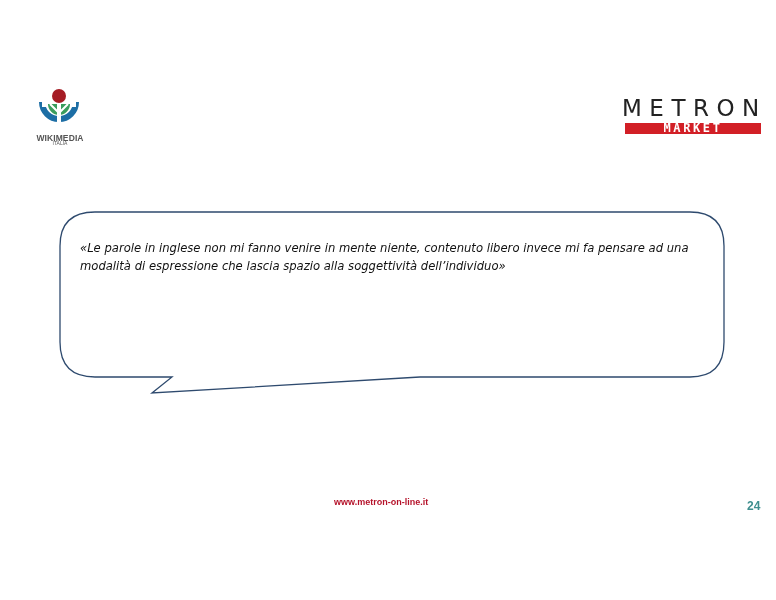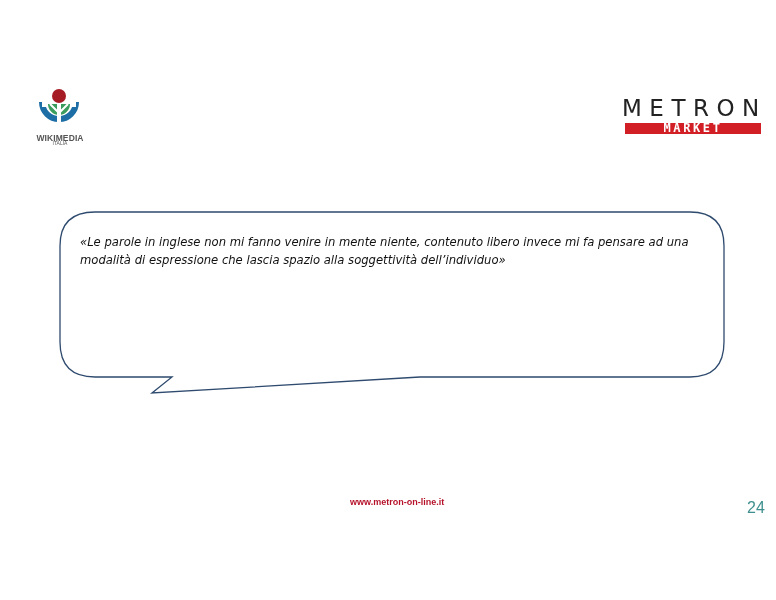--- a/index.html
+++ b/index.html
@@ -6,23 +6,23 @@
   body { width: 776px; height: 600px; position: relative; overflow: hidden; font-family: "DejaVu Sans", sans-serif; }
   .logo-wm { position: absolute; left: 30px; top: 88px; width: 58px; height: 62px; }
   .logo-wm svg { position: absolute; left: 6px; top: 0; }
   .wm-text { position: absolute; left: 0; top: 45px; width: 60px; text-align: center; font-family: "Liberation Sans", sans-serif; font-weight: bold; font-size: 8.5px; color: #555; letter-spacing: 0.1px; }
   .wm-sub { position: absolute; left: 0; top: 52px; width: 60px; text-align: center; font-family: "Liberation Sans", sans-serif; font-size: 5px; color: #555; }
   .logo-metron { position: absolute; left: 622px; top: 96px; width: 132px; height: 44px; }
   .metron-word { position: absolute; left: 0; top: 0; width: 130px; font-family: "DejaVu Sans", sans-serif; font-size: 23px; letter-spacing: 7.5px; color: #222; line-height: 24px; }
   .metron-bar { position: absolute; left: 3px; top: 27px; width: 136px; height: 11px; background: #d21f26; color: #fff; font-family: "DejaVu Sans Mono", monospace; font-size: 12px; font-weight: bold; letter-spacing: 2.6px; line-height: 11px; text-align: center; }
   .bubble-svg { position: absolute; left: 0; top: 0; }
   .bubble-text { position: absolute; left: 80px; top: 229px; width: 640px; font-family: "DejaVu Sans", sans-serif; font-style: italic; font-size: 11.6px; line-height: 17.5px; color: #111; }
-  .bubble-text p { margin: 5px 0 13px 0; }
-  .footer-url { position: absolute; left: 334px; top: 497px; font-family: "Liberation Sans", sans-serif; font-weight: bold; font-size: 9px; color: #b5122a; margin-left: 16px; }
-  .page-num { position: absolute; left: 747px; top: 499px; font-family: "Liberation Sans", sans-serif; font-weight: normal; font-size: 16px; color: #3f8f8f; }
+  .bubble-text p { margin: 11px 0 13px 0; }
+  .footer-url { position: absolute; left: 334px; top: 497px; font-family: "Liberation Sans", sans-serif; font-weight: bold; font-size: 9px; color: #b5122a; }
+  .page-num { position: absolute; left: 747px; top: 499px; font-family: "Liberation Sans", sans-serif; font-weight: bold; font-size: 12px; color: #3f8f8f; }
 </style>
 </head>
 <body>
 
 <div class="logo-wm">
   <svg width="46" height="40" viewBox="0 0 46 40">
     <path d="M6 14 A17 17 0 0 0 40 14" fill="none" stroke="#1d6ea5" stroke-width="6"></path>
     <path d="M12 16 A11 11 0 0 0 34 16 Z" fill="#3a9d5d"></path>
     <rect x="21" y="14" width="4" height="22" fill="#ffffff"></rect>
     <path d="M14 16 L23 25 L32 16" fill="none" stroke="#ffffff" stroke-width="2"></path>

